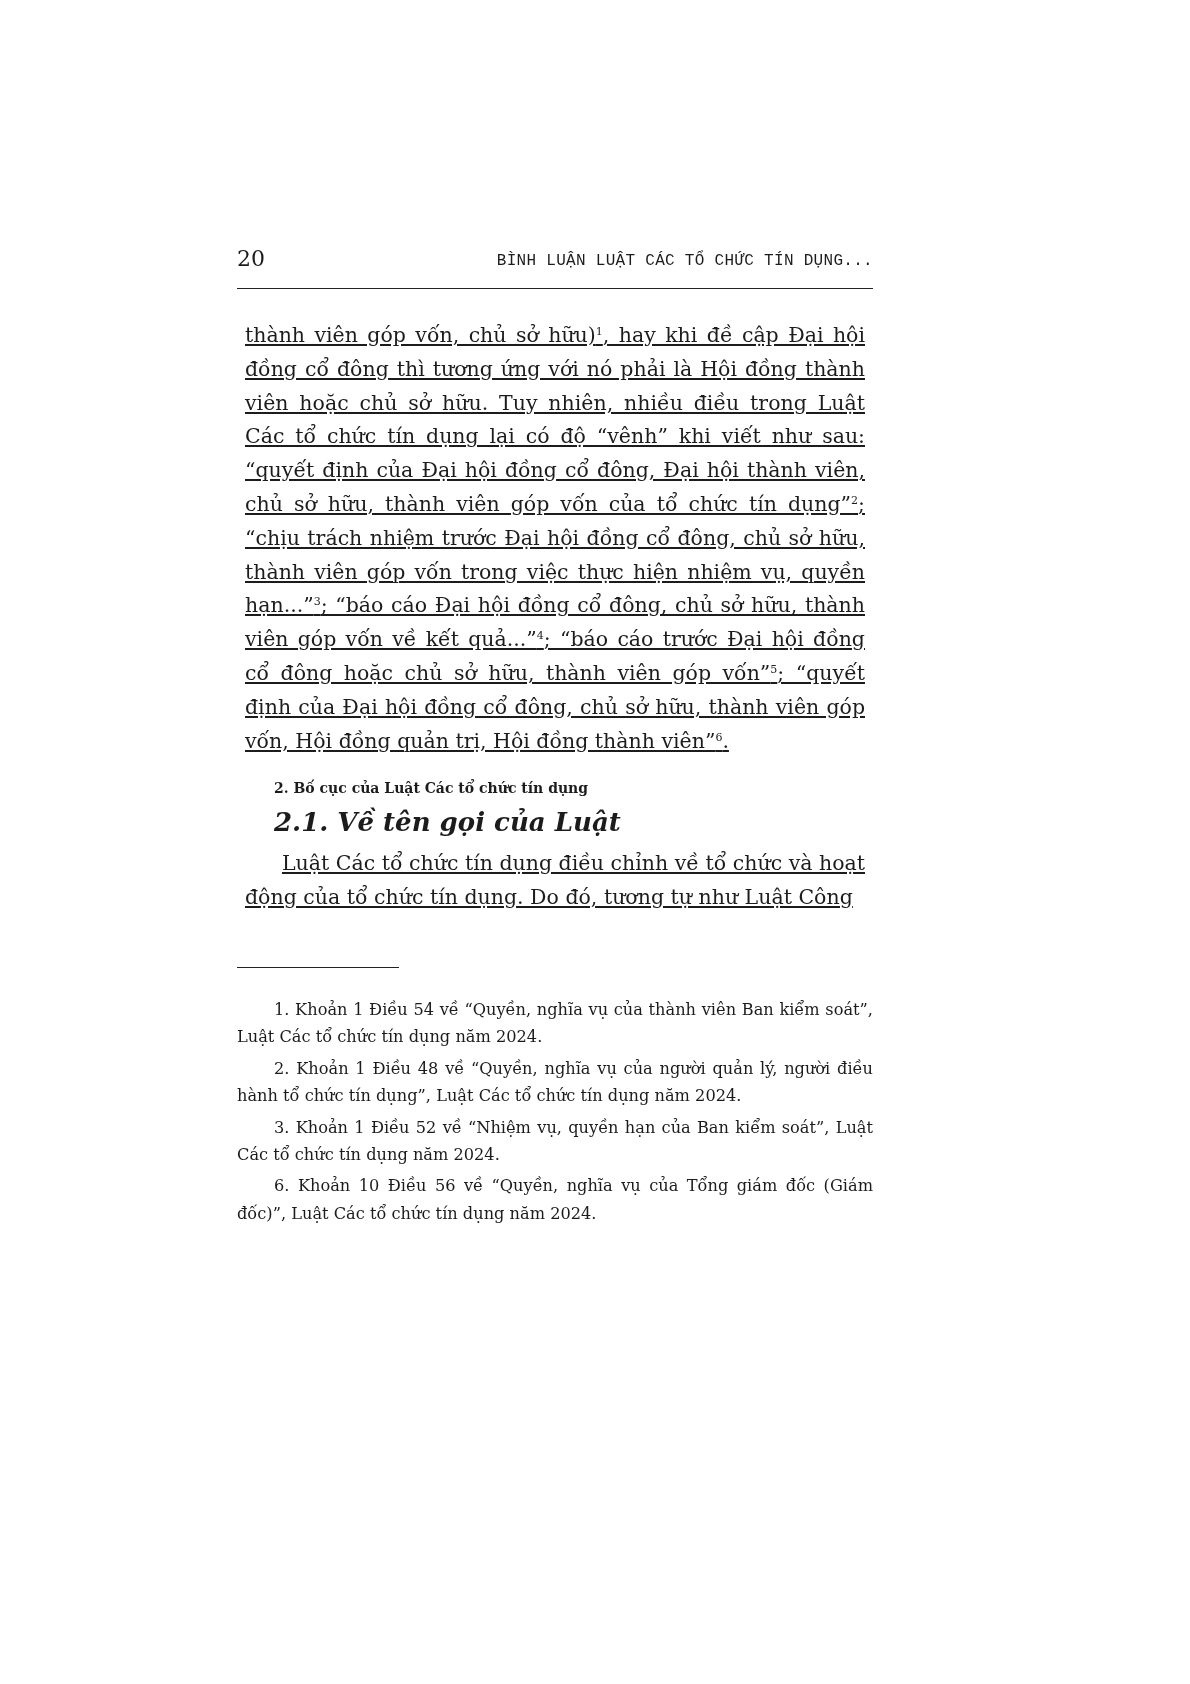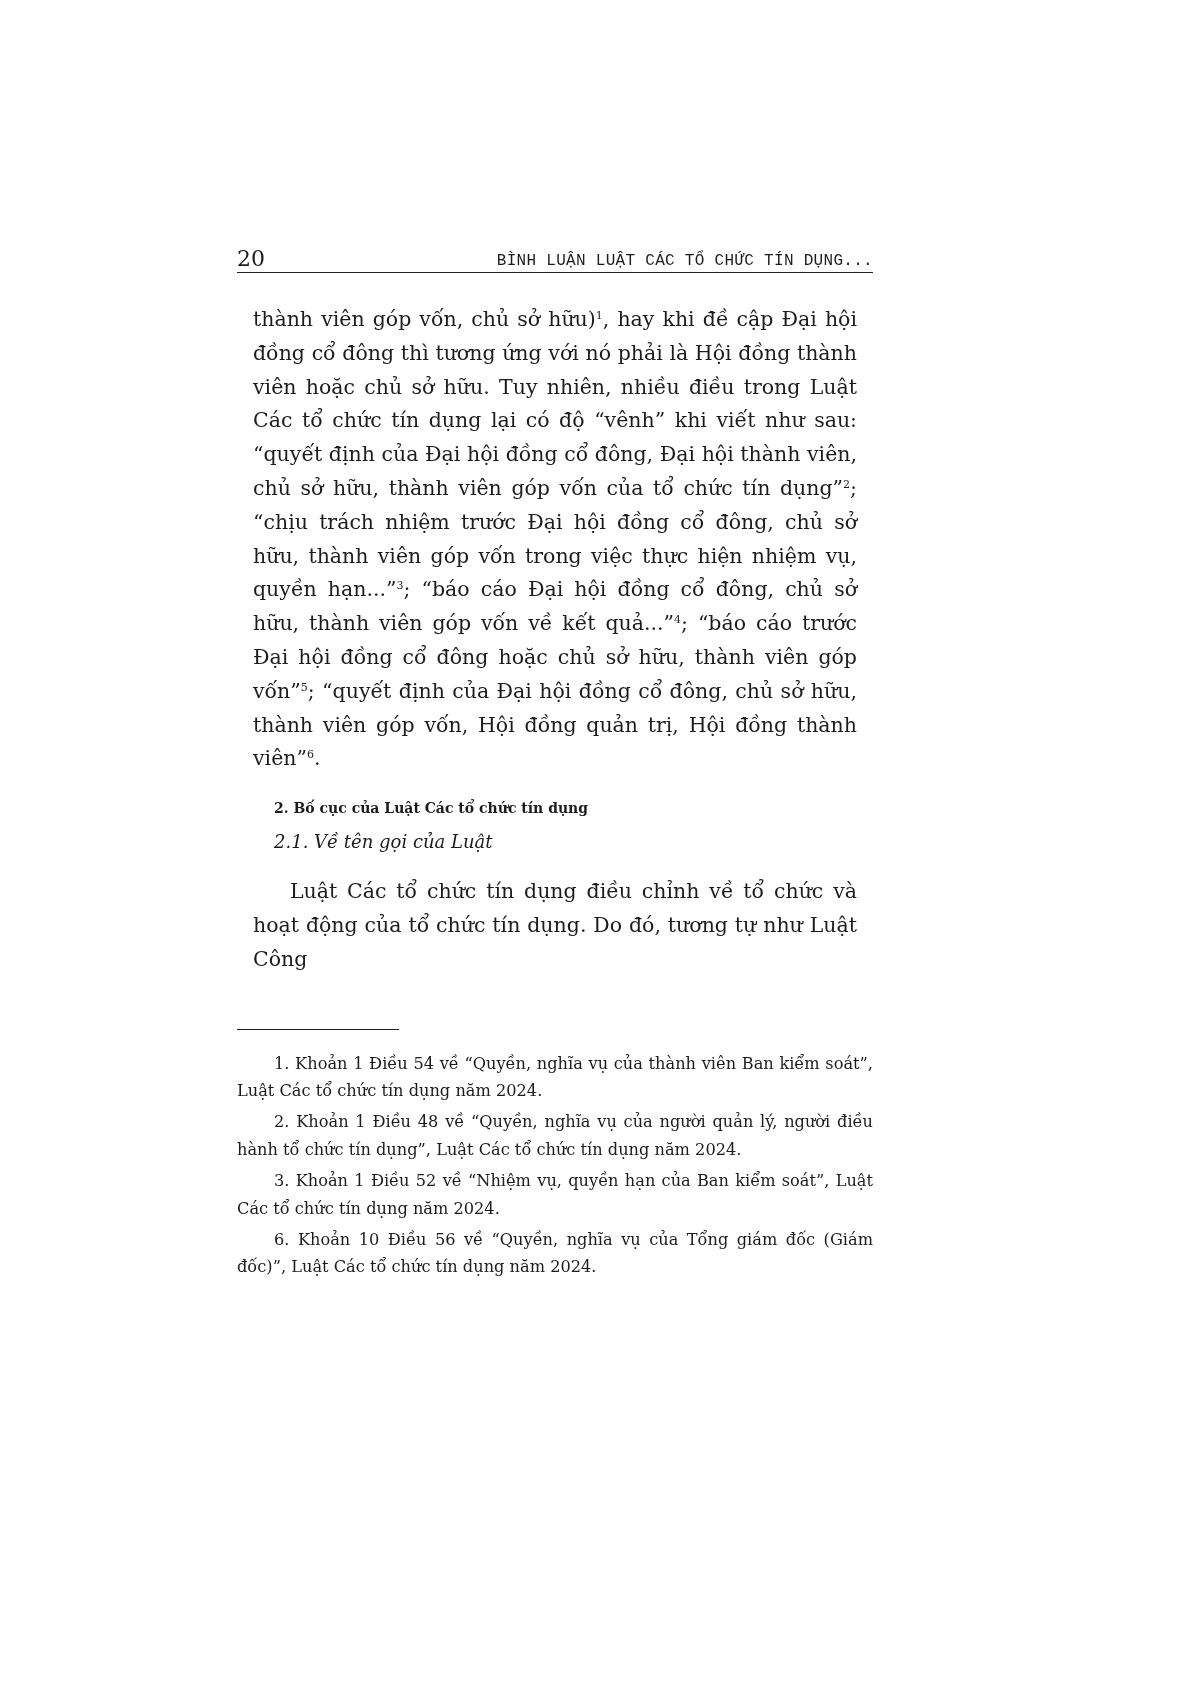--- a/index.html
+++ b/index.html
@@ -4,43 +4,43 @@
   <style>
     html, body { margin: 0; padding: 0; background: #ffffff; }
     body { width: 1190px; height: 1684px; position: relative; overflow: hidden; }
     .page {
       position: absolute; left: 237px; top: 244px; width: 636px;
       color: #1c1c1c;
       font-family: "DejaVu Serif", "Liberation Serif", serif;
     }
     .running-head {
       display: flex; justify-content: space-between; align-items: flex-end;
-      border-bottom: 1.3px solid #222; height: 26px; padding-bottom: 2px;
+      border-bottom: 1.3px solid #222; height: 26px; padding-bottom: 18px;
     }
     .page-number { font-size: 22px; line-height: 22px; }
     .book-title {
       font-family: Liberation Mono, monospace;
       font-size: 16px; letter-spacing: 0.3px; line-height: 18px;
     }
     .body-text { margin-top: 30px; }
     .para {
       font-size: 20.5px; line-height: 33.8px; text-align: justify;
-      margin: 16px; text-align-last: left;
+      margin: 8px; text-align-last: left; text-decoration: underline;
     }
     .para.indent { text-indent: 37px; }
     sup { font-size: 11px; line-height: 0; vertical-align: 7px; }
     .heading {
       font-family: "DejaVu Serif", "Liberation Serif", serif;
       font-weight: bold; font-size: 14px; margin: 14px 0 0 37px; line-height: 33px;
     }
     .subheading {
-      font-style: italic; font-size: 18px; margin: 0 0 0 37px; line-height: 34px;
+      font-style: italic; font-size: 26px; margin: 0 0 0 37px; line-height: 34px; font-weight: bold;
     }
     .fn-rule { width: 162px; border-top: 1.4px solid #222; margin-top: 52px; }
-    .footnotes { margin-top: 20px; }
+    .footnotes { margin-top: 28px; }
     .footnote {
       font-size: 16.2px; line-height: 27.4px; text-align: justify; text-indent: 37px;
       margin: 0 0 4px 0; text-align-last: left;
     }
   </style>
 </head>
 <body>
 
 <div class="page">
   <div class="running-head">

